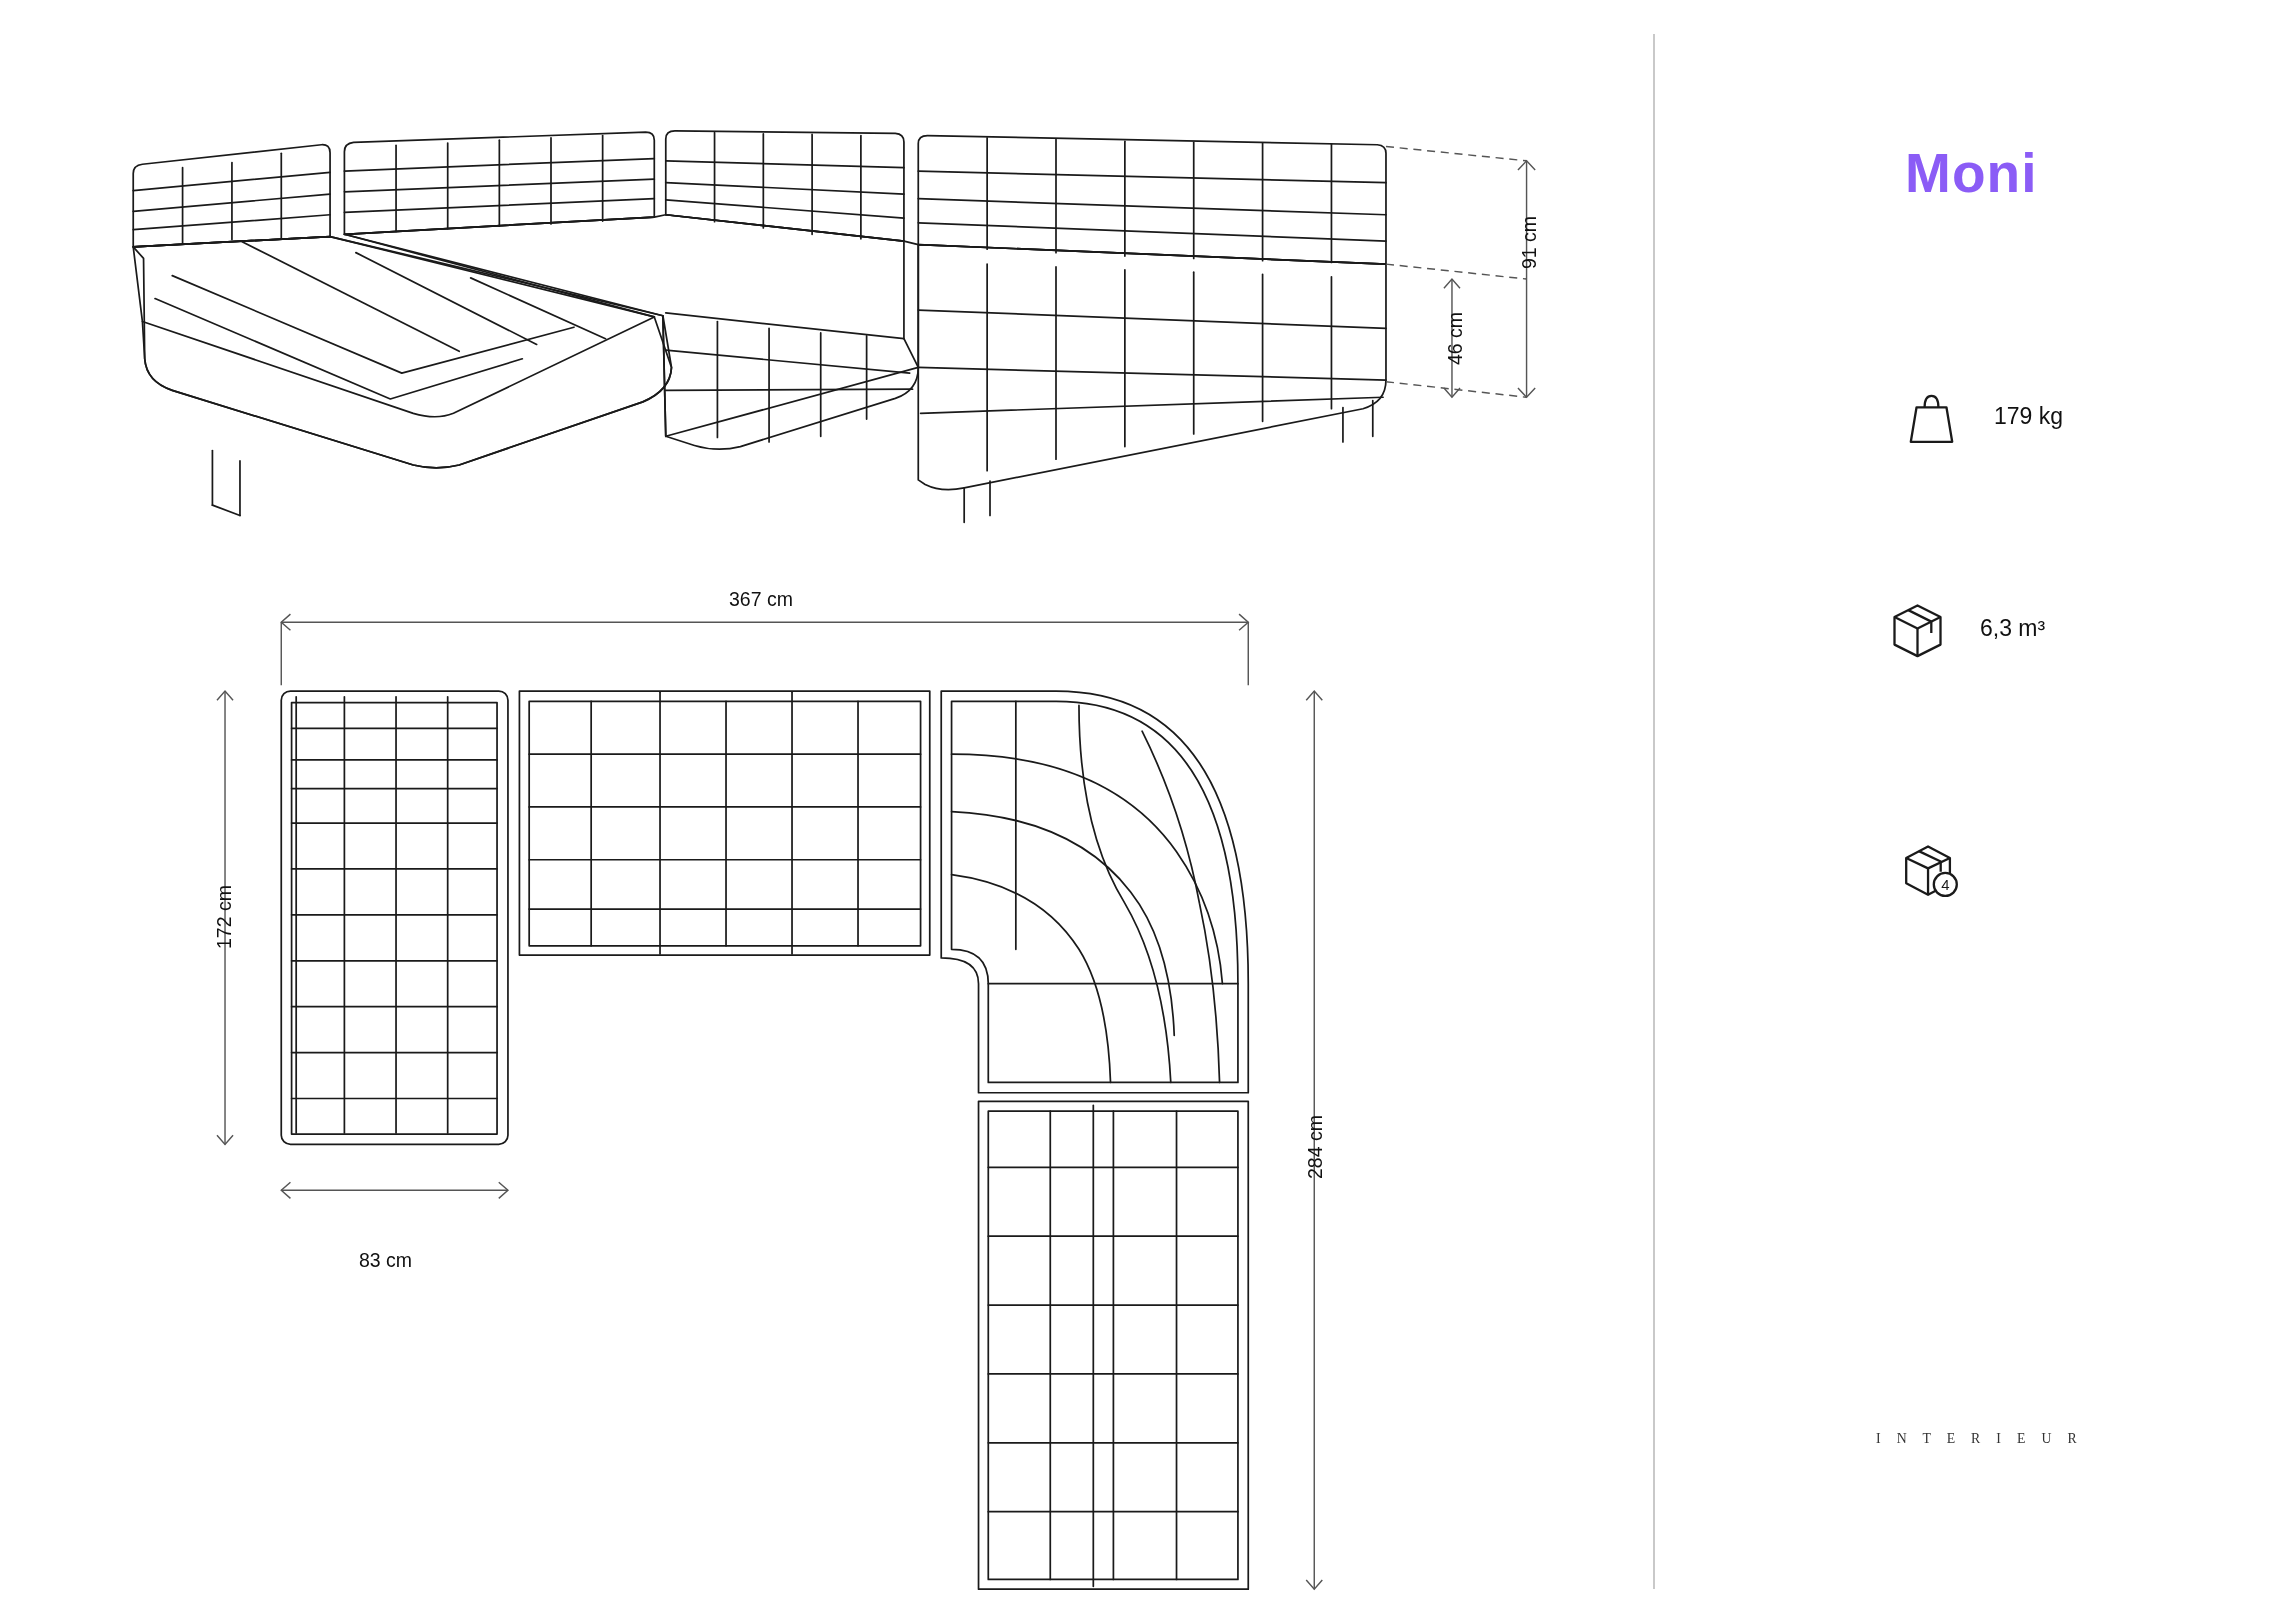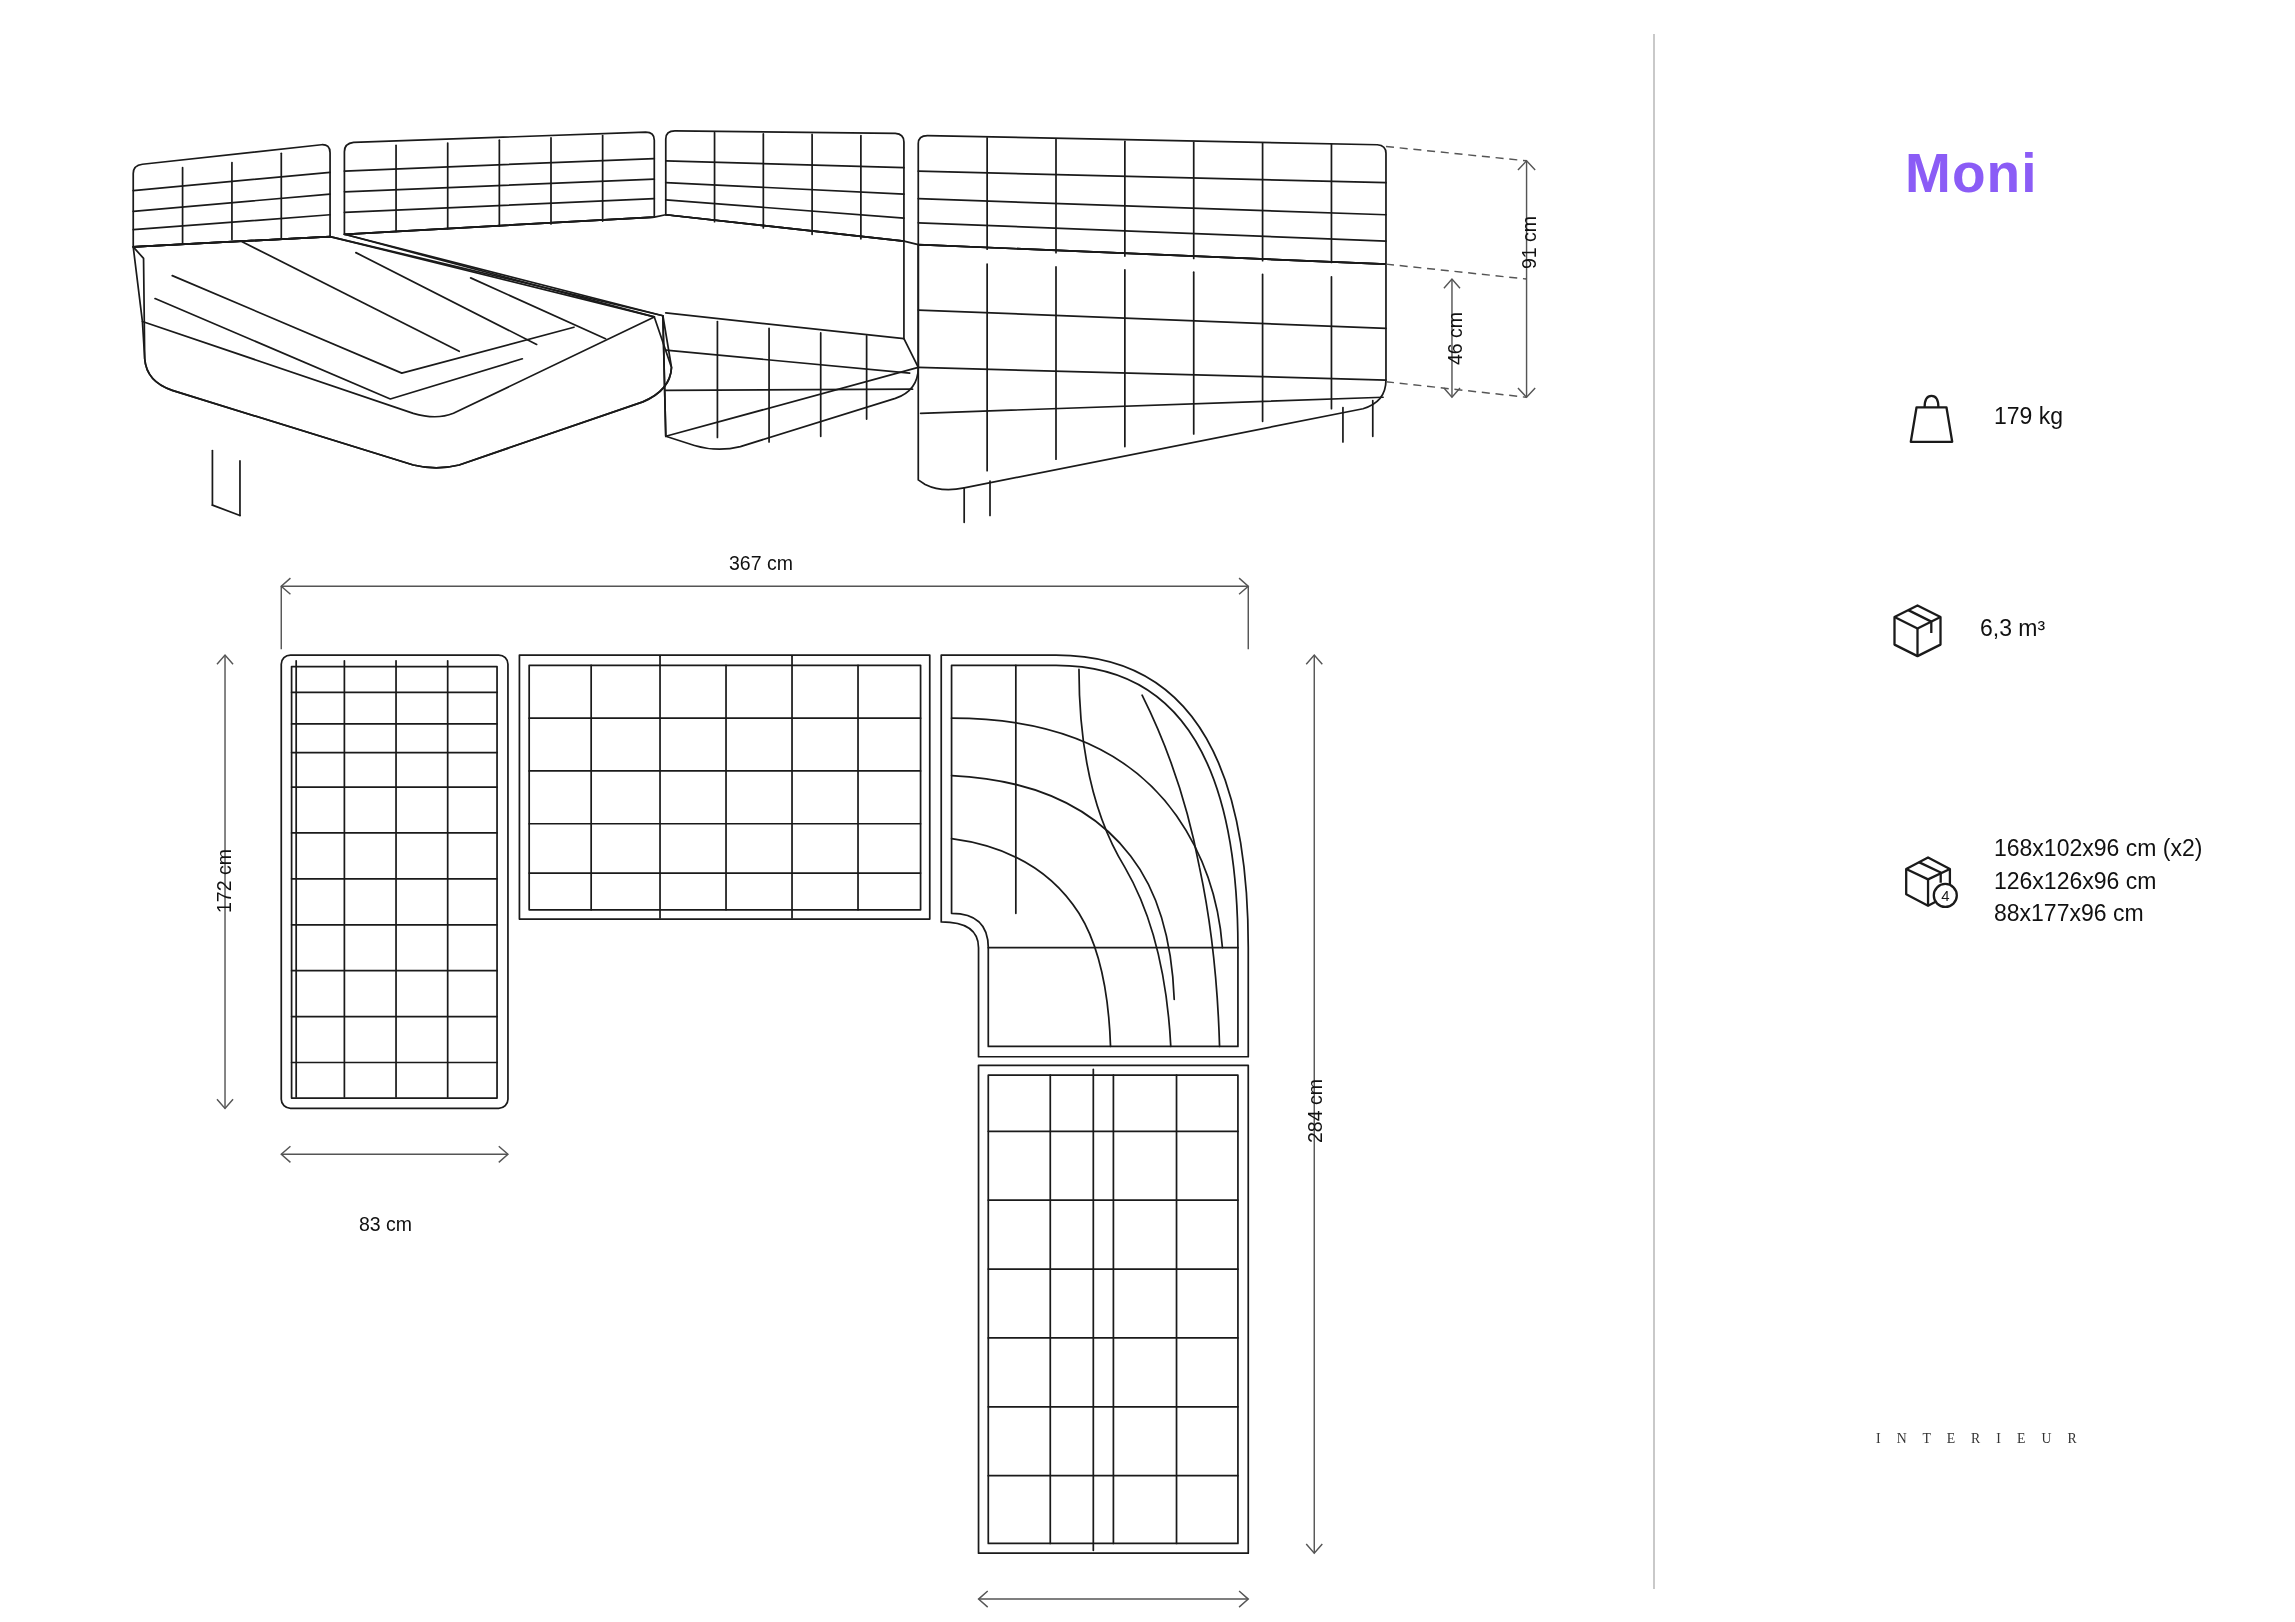--- a/index.html
+++ b/index.html
@@ -97,21 +97,21 @@
     font-size: 13.8px;
     letter-spacing: 6.3px;
     color: #333;
   }
 
   
   .drawing {
     position: absolute;
   }
   #perspective-drawing { left: 0; top: 69px; width: 1607px; height: 505px; }
-  #top-drawing { left: 0px; top: 546px; width: 1607px; height: 1033px; }
+  #top-drawing { left: 0px; top: 582px; width: 1607px; height: 1033px; }
 
   svg { display: block; overflow: visible; }
 
   .dim-label {
     position: absolute;
     font-size: 19.5px;
     color: #111;
     white-space: nowrap;
   }
   .vert {
@@ -366,23 +366,20 @@
       <span class="icon">
         <svg width="69" height="69" viewBox="0 0 120 120" fill="none" stroke="#1a1a1a" stroke-width="4" stroke-linejoin="round">
           <path d="M16 40 L54 20 L92 40 L92 84 L54 104 L16 84 Z"></path>
           <path d="M16 40 L54 58 L92 40"></path>
           <path d="M54 58 L54 104"></path>
           <path d="M38 28 L76 46 L76 64"></path>
           <circle cx="84" cy="86" r="20" fill="#ffffff"></circle>
           <text x="84" y="95" font-family="Liberation Sans, sans-serif" font-size="26" fill="#1a1a1a" text-anchor="middle" stroke="none">4</text>
         </svg>
       </span>
-      <span class="spec-text">168x102x96 cm (x2)
-126x126x96 cm
-88x177x96 cm</span>
     </div>
 
     <div class="brand">
       <div class="brand-sub">I N T E R I E U R</div>
     </div>
   </div>
 </div>
 
 
 </body></html>

